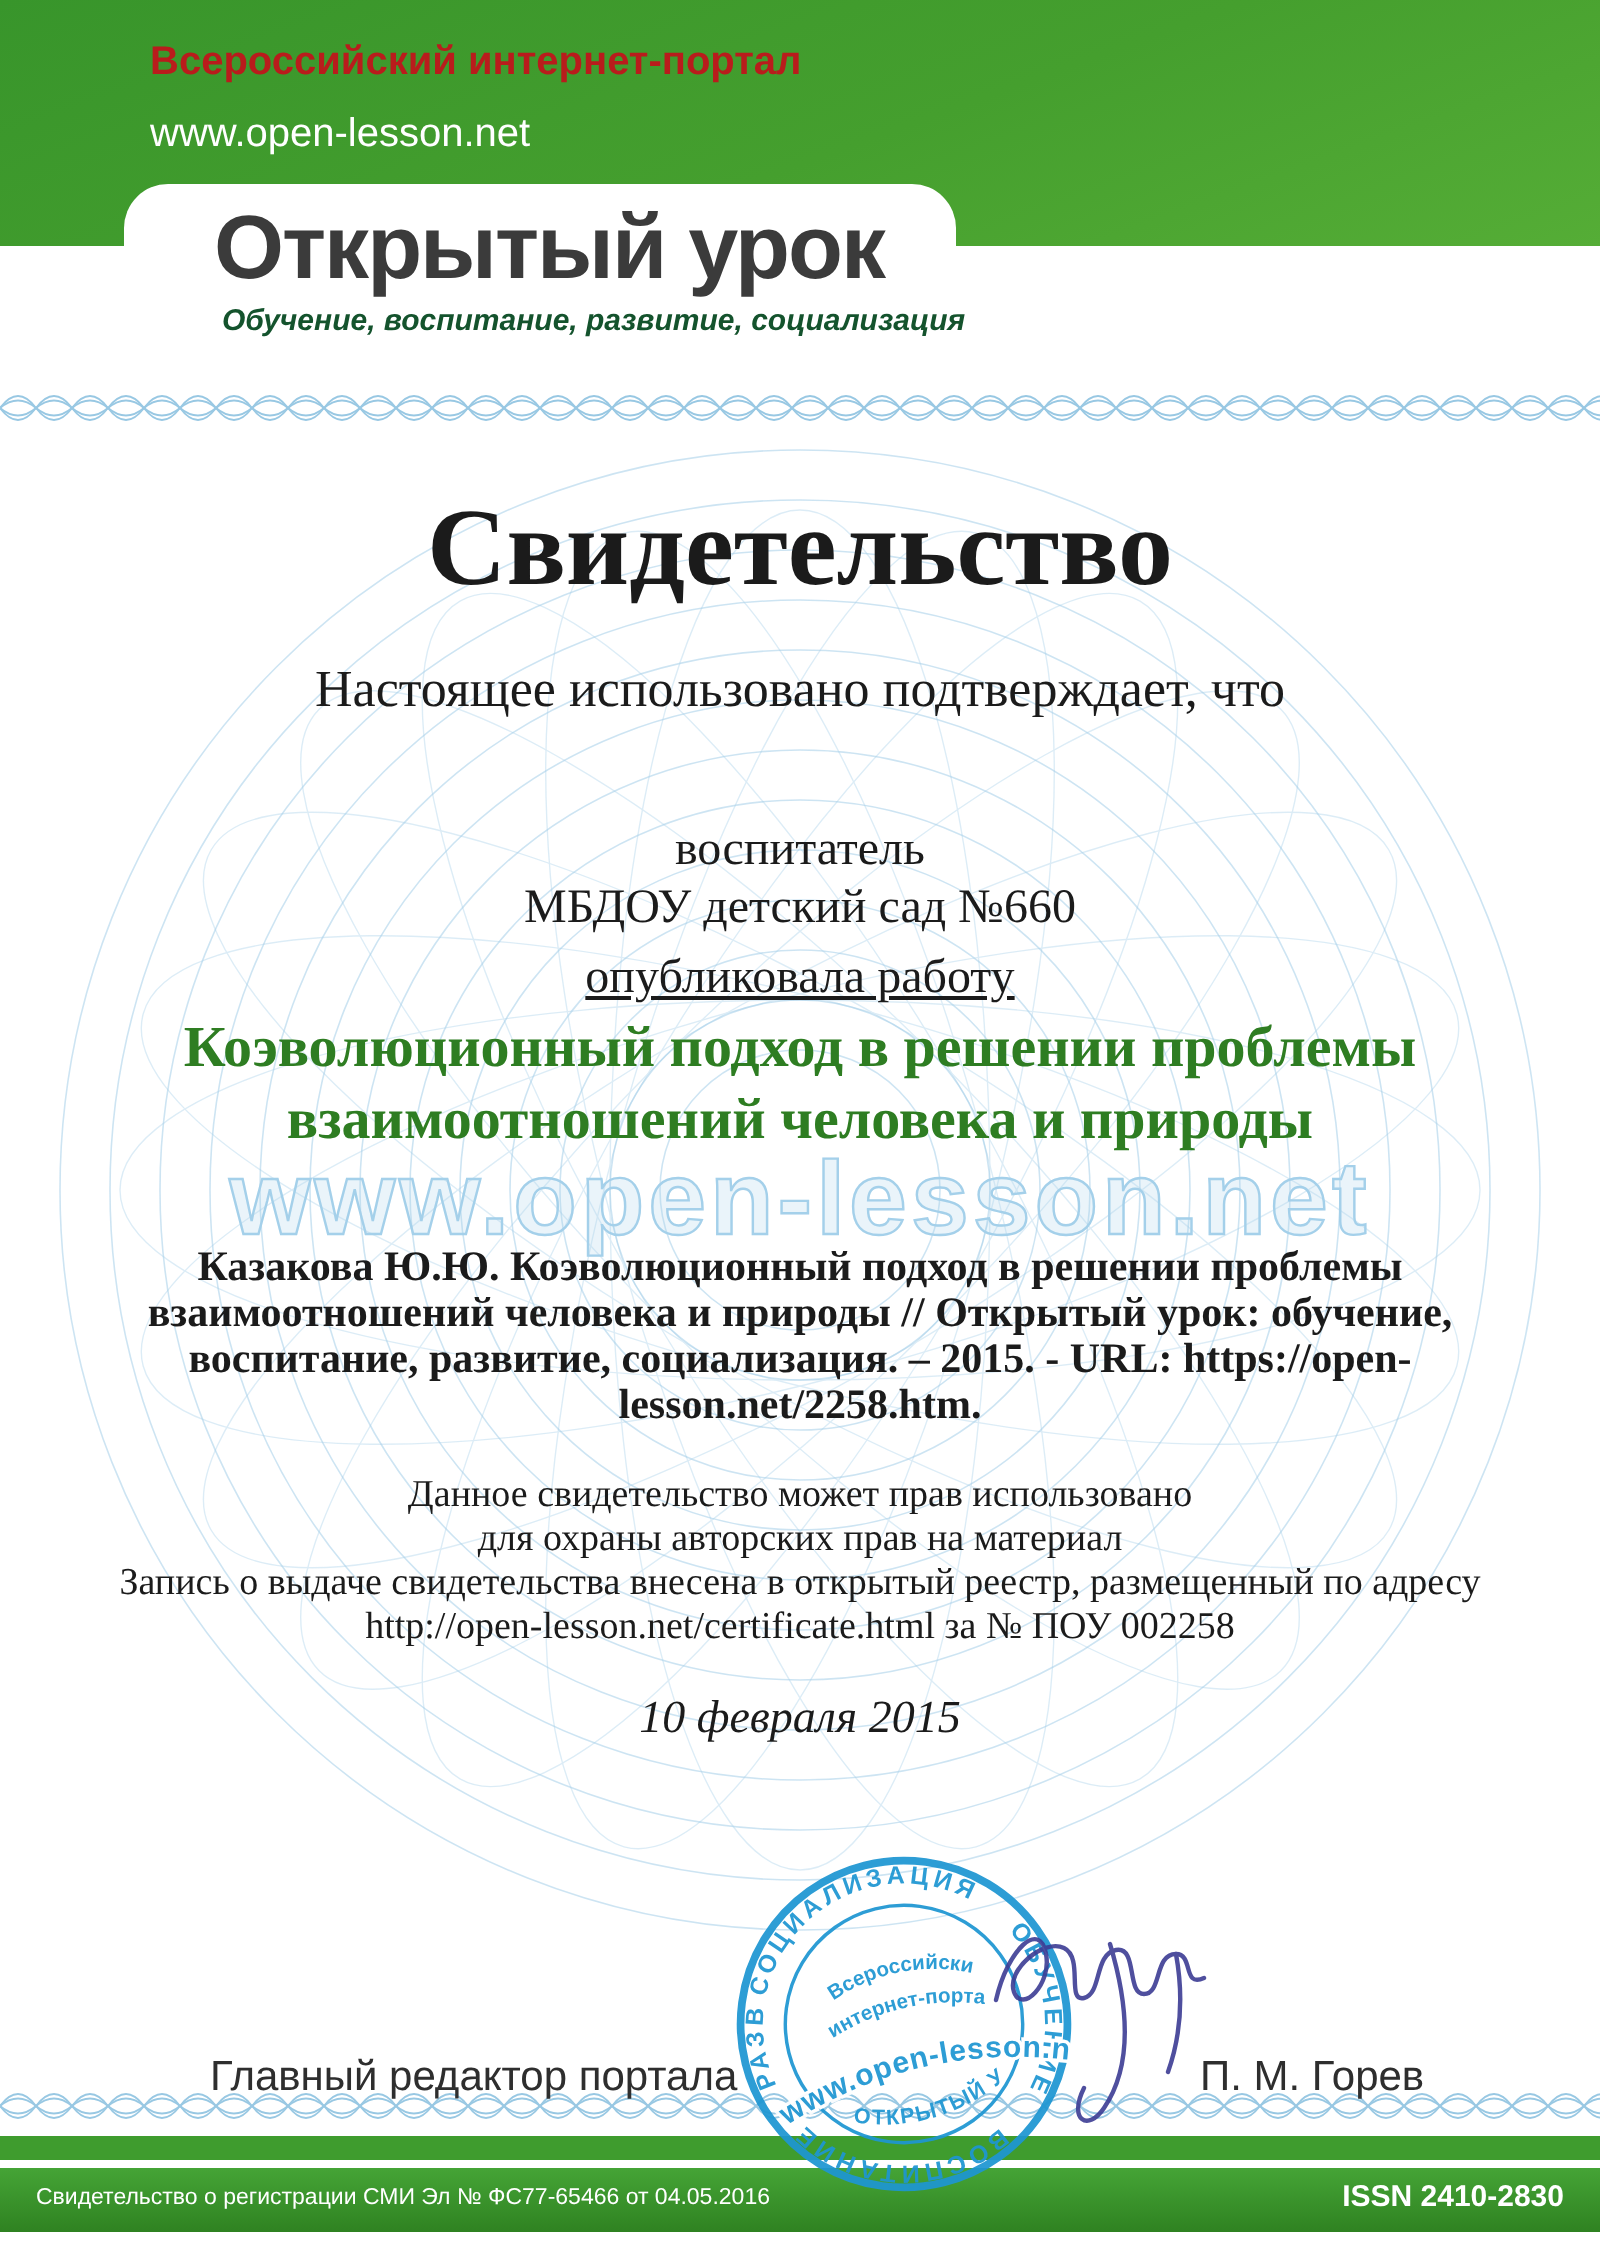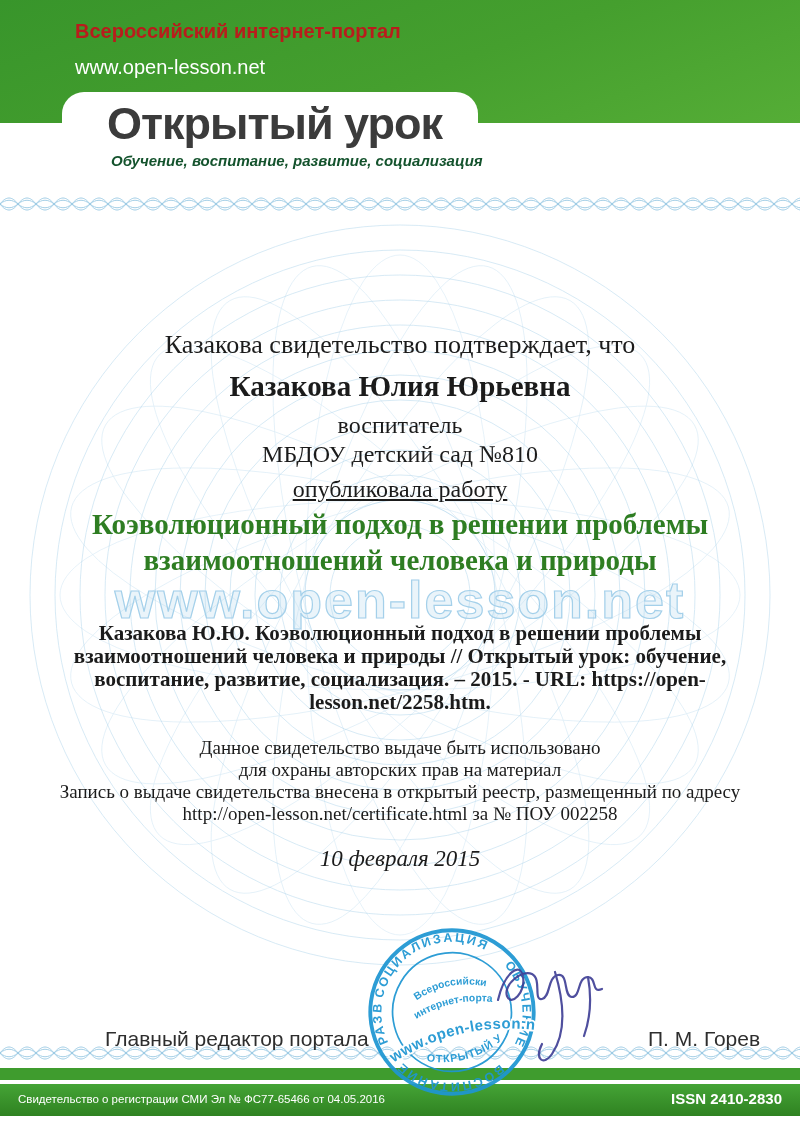--- a/index.html
+++ b/index.html
@@ -36,21 +36,21 @@
   .action{top:476px;font-size:24px;text-decoration:underline;}
   .work-title{top:506px;font-size:29px;font-weight:bold;color:#2e7d22;line-height:36px;}
   .bib-label{top:589px;font-size:21px;}
   .citation{top:622px;left:70px;width:660px;font-size:21px;font-weight:bold;line-height:23px;}
   .note{top:737px;font-size:19px;line-height:22px;}
   .cert-date{top:846px;font-size:23px;font-style:italic;}
   
   .editor-label{position:absolute;left:105px;top:1027px;color:#2e2e2e;z-index:2;
           font-family:"Liberation Sans",sans-serif;font-size:21px;}
   .editor-name{position:absolute;left:600px;top:1027px;color:#2e2e2e;z-index:2;
-          font-family:"Liberation Sans",sans-serif;font-size:21px;margin-left:48px;}
+          font-family:"Liberation Sans",sans-serif;font-size:21px;}
   .stamp{position:absolute;left:366px;top:926px;width:172px;height:172px;z-index:10;
           transform:rotate(-14deg);opacity:.93;}
   .stamp text{font-family:"Liberation Sans",sans-serif;}
   .signature{position:absolute;left:492px;top:944px;z-index:11;}
   
   .footer-thin{position:absolute;left:0;top:1068px;width:800px;height:12px;background:#3f9c2e;z-index:5;}
   .url-strip{position:absolute;left:0;top:1080px;width:800px;height:20px;background:#fff;z-index:5;
           color:#3f9e4a;font-family:"Liberation Sans",sans-serif;font-size:12.5px;line-height:20px;
           white-space:nowrap;overflow:hidden;}
   .footer-bar{position:absolute;left:0;top:1084px;width:800px;height:32px;z-index:5;
@@ -112,32 +112,32 @@
       <ellipse cx="400" cy="395" rx="340" ry="95" transform="rotate(105 400 395)"></ellipse>
       <ellipse cx="400" cy="395" rx="340" ry="95" transform="rotate(120 400 395)"></ellipse>
       <ellipse cx="400" cy="395" rx="340" ry="95" transform="rotate(135 400 395)"></ellipse>
       <ellipse cx="400" cy="395" rx="340" ry="95" transform="rotate(150 400 395)"></ellipse>
       <ellipse cx="400" cy="395" rx="340" ry="95" transform="rotate(165 400 395)"></ellipse>
     </g>
   </svg>
 
   <div class="watermark">www.open-lesson.net</div>
 
-  <div class="ct intro">Казакова свидетельство подтверждает, что</div>
-  <div class="ct recipient">Казакова Юлия Юрьевна</div>
+  <div class="ct cert-title">Свидетельство</div>
+  <div class="ct intro">Настоящее использовано подтверждает, что</div>
   <div class="ct role">воспитатель</div>
-  <div class="ct org">МБДОУ детский сад №810</div>
+  <div class="ct org">МБДОУ детский сад №660</div>
   <div class="ct action">опубликовала работу</div>
   <div class="ct work-title">
     <div>Коэволюционный подход в решении проблемы</div>
     <div>взаимоотношений человека и природы</div>
   </div>
   <div class="ct citation">Казакова Ю.Ю. Коэволюционный подход в решении проблемы взаимоотношений человека и природы // Открытый урок: обучение, воспитание, развитие, социализация. – 2015. - URL: https://open-lesson.net/2258.htm.</div>
   <div class="ct note">
-    <div>Данное свидетельство выдаче быть использовано</div>
+    <div>Данное свидетельство может прав использовано</div>
     <div>для охраны авторских прав на материал</div>
     <div>Запись о выдаче свидетельства внесена в открытый реестр, размещенный по адресу</div>
     <div>http://open-lesson.net/certificate.html за № ПОУ 002258</div>
   </div>
   <div class="ct cert-date">10 февраля 2015</div>
 
   <div class="editor-label">Главный редактор портала</div>
   <div class="editor-name">П. М. Горев</div>
 
   <svg class="stamp" viewBox="0 0 200 200">

